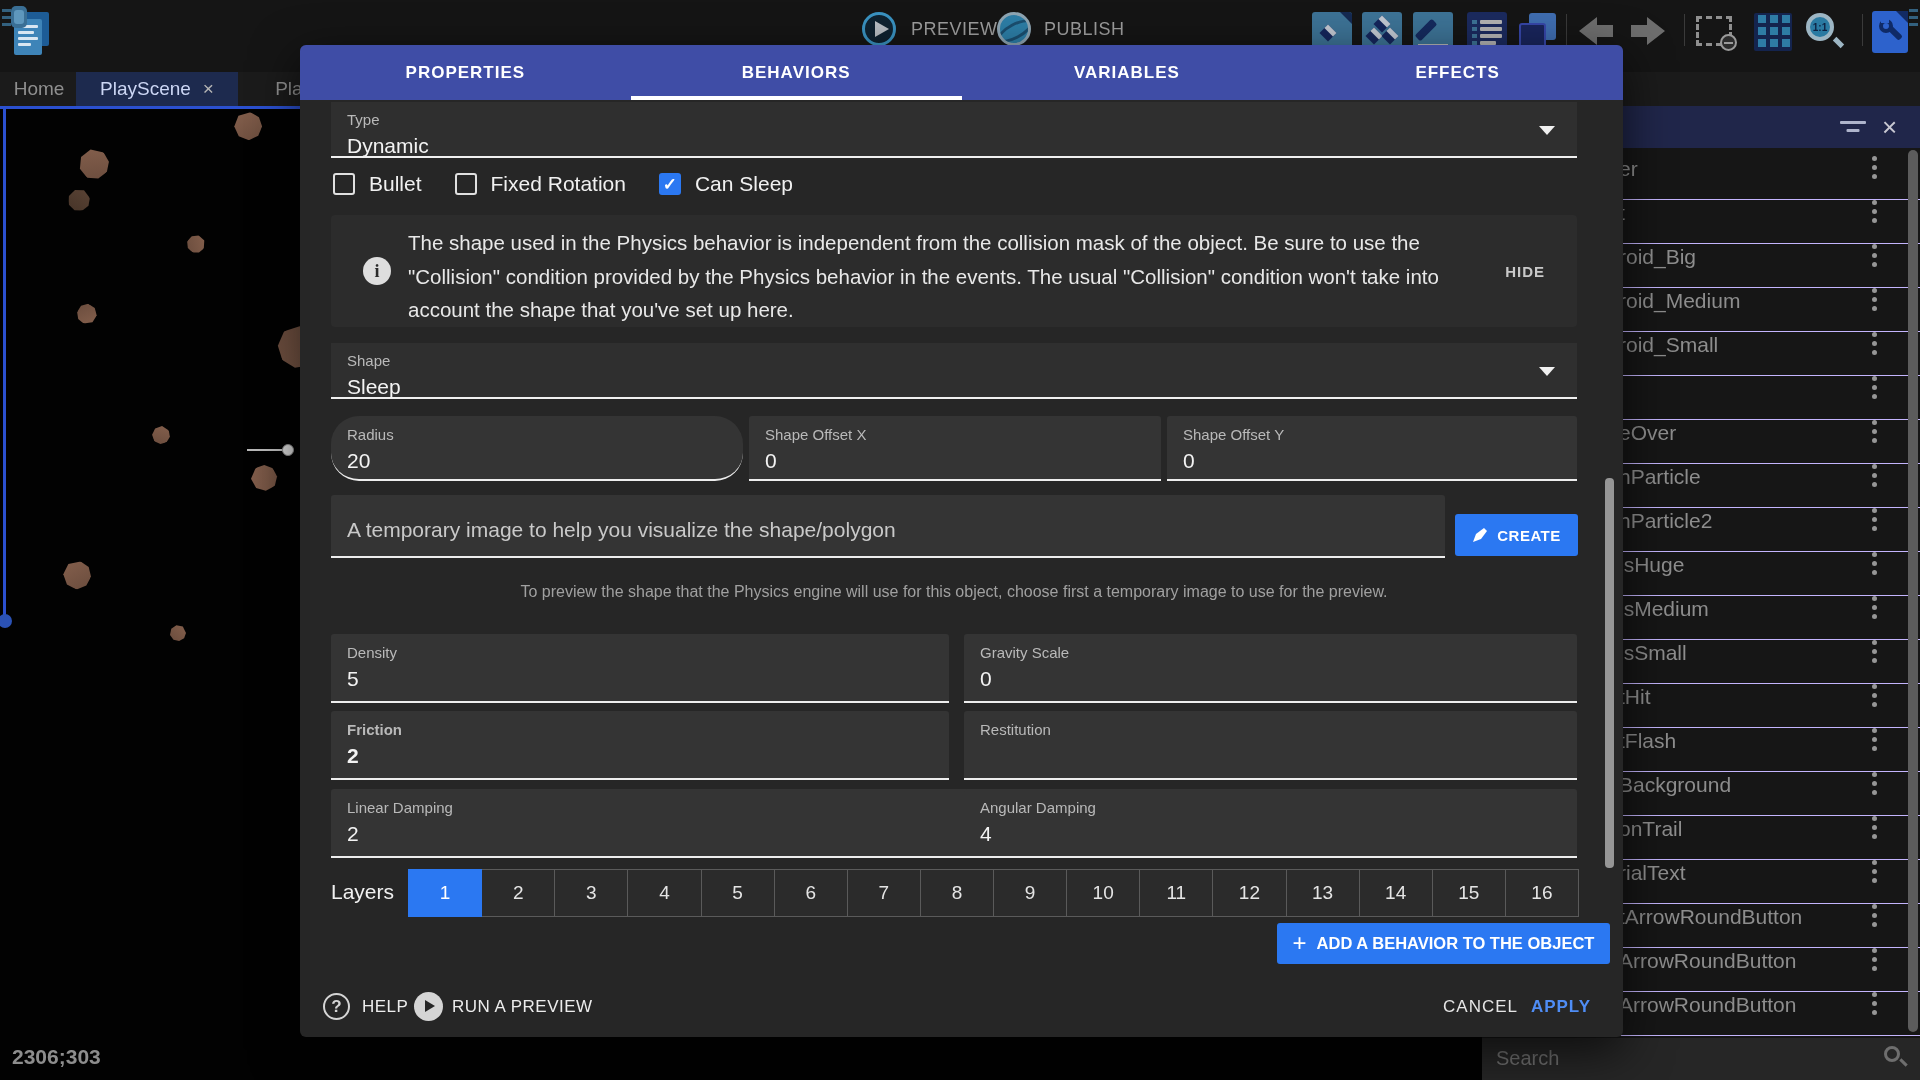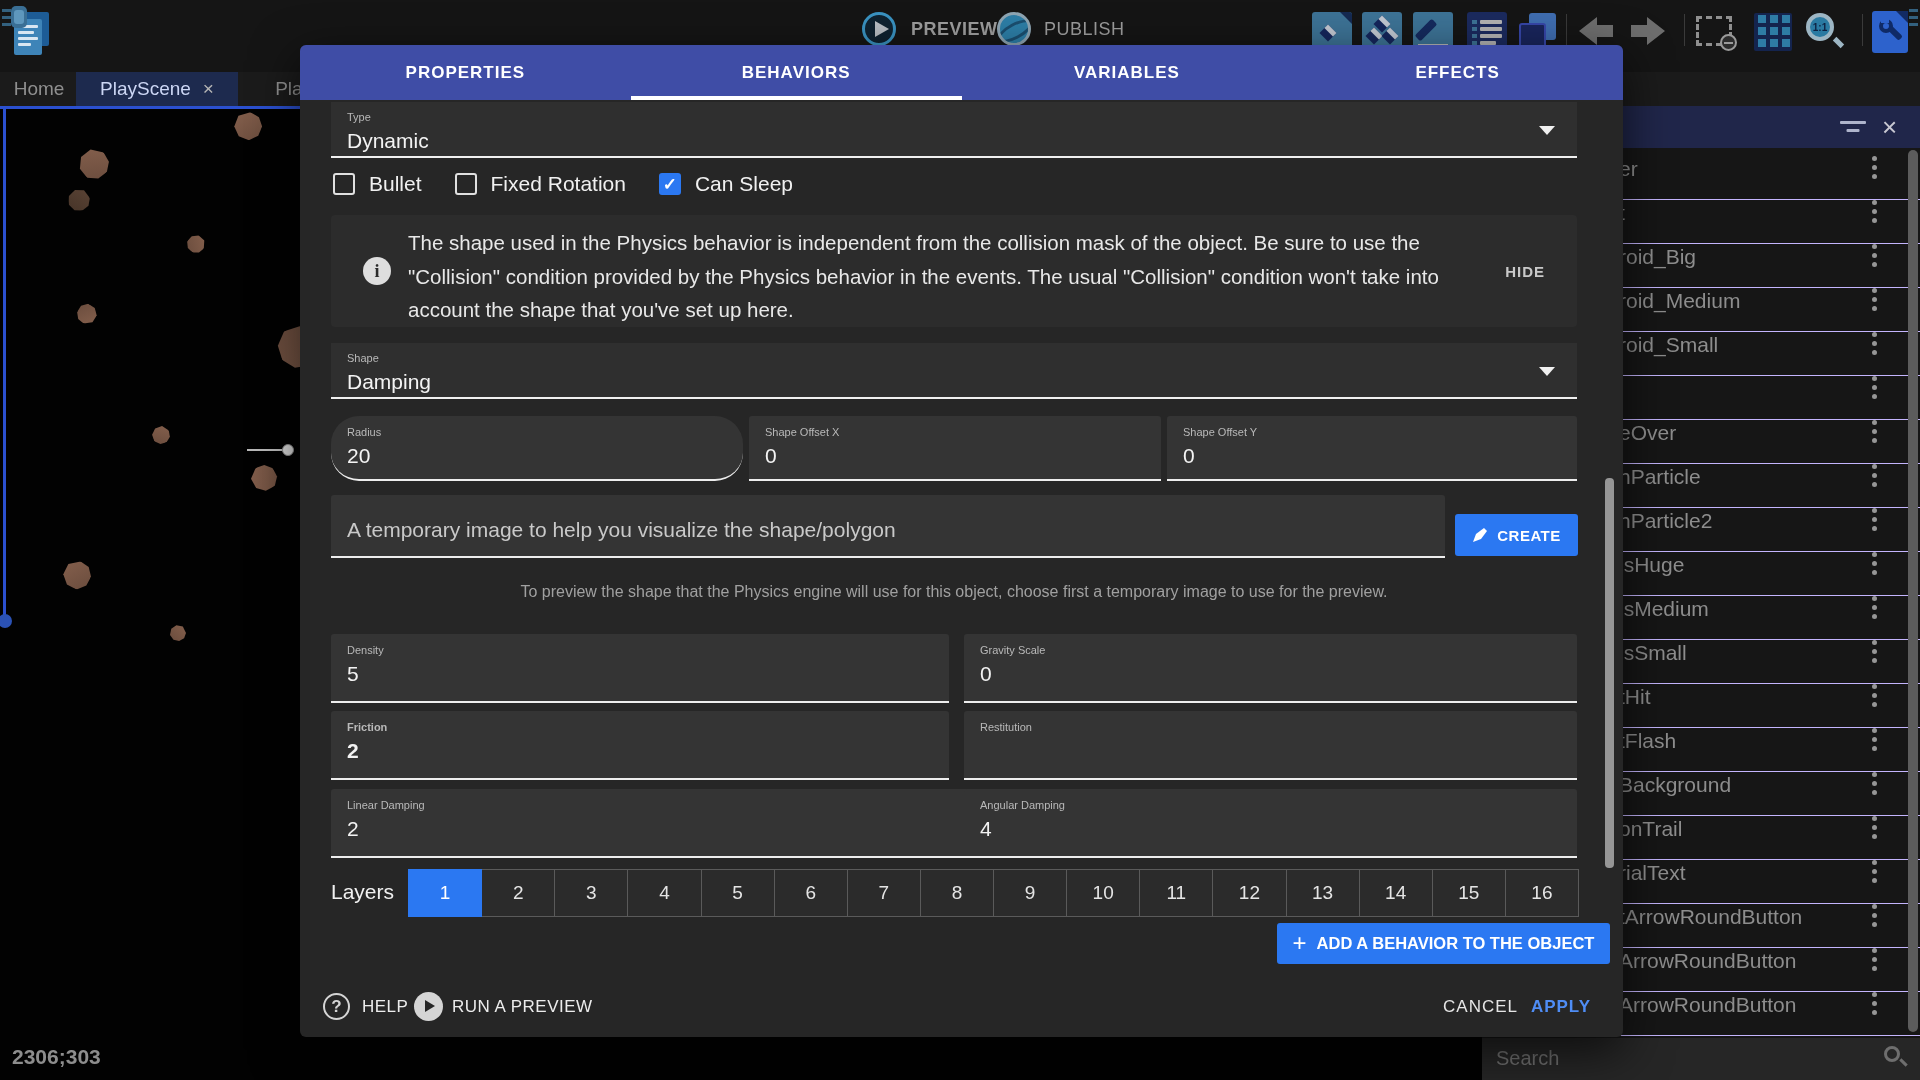--- a/index.html
+++ b/index.html
@@ -105,21 +105,21 @@
 
   
   #dialog { position:absolute; left:300px; top:45px; width:1323px; height:992px; background:#262626;
             border-radius:6px; box-shadow:0 14px 48px rgba(0,0,0,.65); z-index:4; }
   #dlg-tabs { position:absolute; left:0; top:0; width:1323px; height:55px; background:#3f4da6; border-radius:6px 6px 0 0; display:flex; }
   .dlg-tab { flex:1; display:flex; align-items:center; justify-content:center; font-size:17px; font-weight:bold;
              color:#ffffff; letter-spacing:1px; position:relative; }
   .dlg-tab .ul { position:absolute; left:0; bottom:0; width:100%; height:4px; background:#ffffff; }
 
   .drop { position:absolute; left:31px; width:1246px; background:#2f2f2f; border-bottom:2px solid #f0f0f0; padding:9px 16px 0; }
-  .lbl { font-size:11px; color:#b9b9b9; }
+  .lbl { font-size:15px; color:#b9b9b9; }
   .val { font-size:21px; color:#f3f3f3; margin-top:6px; }
   .caret { position:absolute; right:22px; top:24px; width:0; height:0;
            border-left:8px solid transparent; border-right:8px solid transparent; border-top:9px solid #f0f0f0; }
 
   #cb-row { position:absolute; left:33px; top:127px; display:flex; gap:33px; align-items:center; }
   .cb { display:flex; align-items:center; gap:14px; }
   .cb .box { width:22px; height:22px; border:2.5px solid #e0e0e0; border-radius:3px; }
   .cb .box.on { background:#2b78f2; border-color:#2b78f2; color:#fff; font-size:17px; font-weight:bold;
                 display:flex; align-items:center; justify-content:center; }
   .cb .cl { font-size:21px; color:#f0f0f0; }
@@ -182,21 +182,21 @@
       <div class="leg" style="left:2px;top:16px;"></div>
       <div class="leg" style="left:2px;top:23px;"></div>
     <div class="leg" style="right:2px;top:9px;"></div>
       <div class="leg" style="right:2px;top:16px;"></div>
       <div class="leg" style="right:2px;top:23px;"></div>
   </div>
 
   <div id="preview-icon" class="circle-icon">
       <div class="tri"></div>
     </div>
-  <span class="tb-label" style="left:911px;font-weight:bold;">PREVIEW</span>
+  <span class="tb-label" style="left:911px;">PREVIEW</span>
 
   <div id="publish-icon" class="circle-icon">
       <div class="swirl"></div>
     </div>
   <span class="tb-label" style="left:1044px;">PUBLISH</span>
 
   <div class="sq-icon" style="left:1312px;">
     <div class="fold"></div>
       <div class="cube" style="left:10px;top:15px;"></div>
   </div>
@@ -512,21 +512,21 @@
     </div>
 
   <div id="info-box">
     <div id="info-icon">i</div>
     <div id="info-text">The shape used in the Physics behavior is independent from the collision mask of the object. Be sure to use the "Collision" condition provided by the Physics behavior in the events. The usual "Collision" condition won't take into account the shape that you've set up here.</div>
     <div id="hide-btn">HIDE</div>
   </div>
 
   <div class="drop" style="top:298px;height:56px;">
     <div class="lbl">Shape</div>
-    <div class="val">Damping</div>
+    <div class="val">Sleep</div>
     <div class="caret"></div>
   </div>
 
   <div class="field" style="left:31px;top:371px;width:412px;height:65px;border-radius:28px;">
     <div class="lbl">Radius</div>
     <div class="val">20</div>
   </div>
   <div class="field" style="left:449px;top:371px;width:412px;height:65px;">
     <div class="lbl">Shape Offset X</div>
     <div class="val">0</div>

